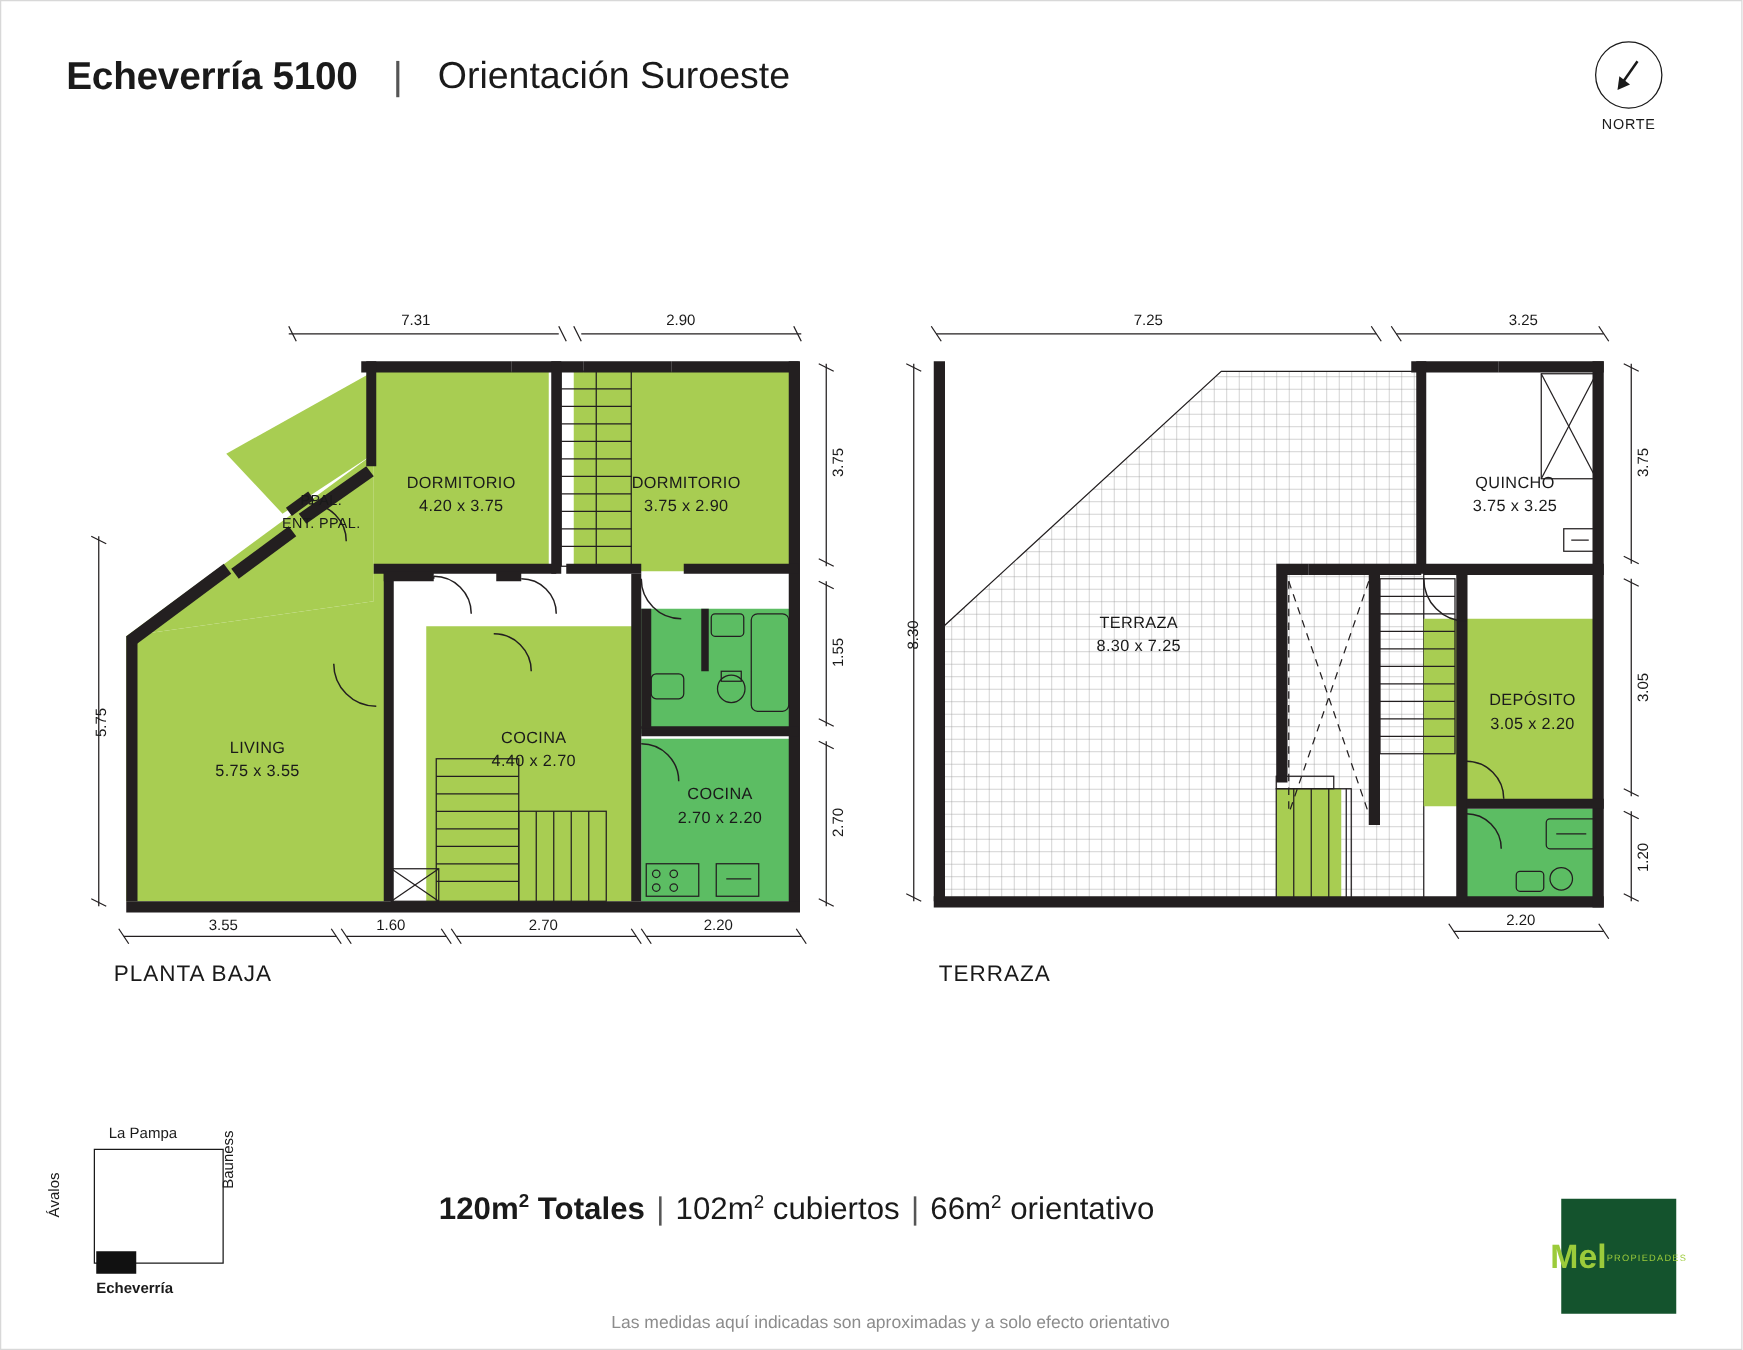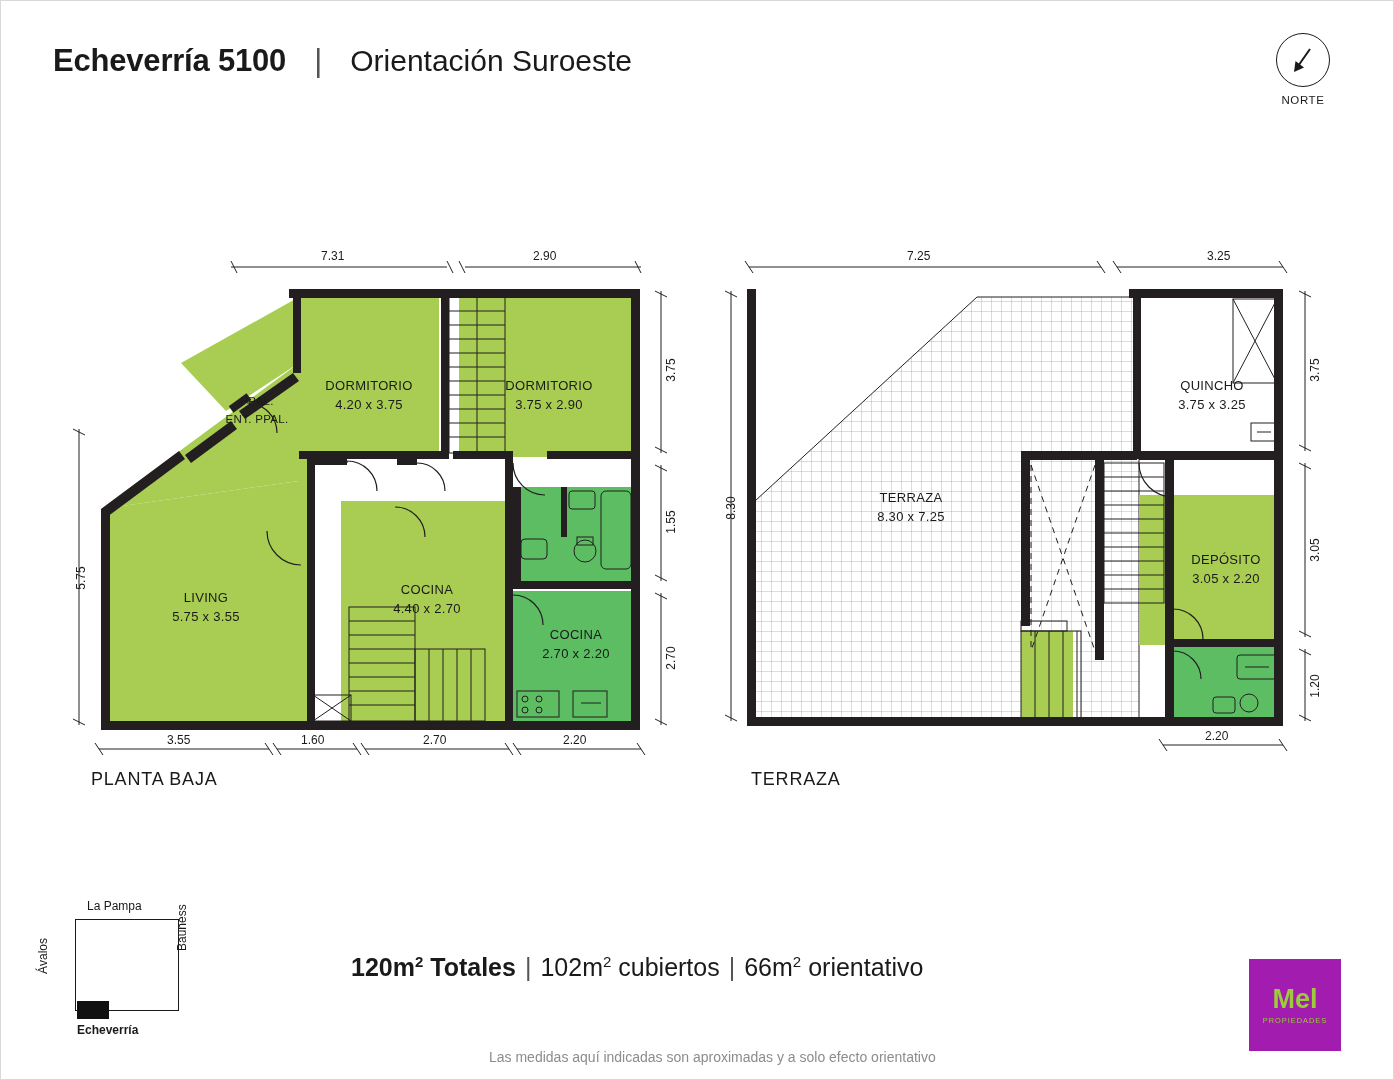--- a/index.html
+++ b/index.html
@@ -86,22 +86,22 @@
     position:absolute; left:-14px; top:58px; font-size:12px;
     transform:rotate(-90deg); transform-origin:center;
   }
   .loc-right {
     position:absolute; left:136px; top:60px; font-size:12px;
     transform:rotate(-90deg); transform-origin:left top; white-space:nowrap;
   }
   
   .logo {
     position:absolute; right:52px; bottom:28px;
-    width:92px; height:92px; background:#a21caf;
-    display:flex; flex-direction:column; align-items:center; justify-content:center;
+    width:92px; height:92px; background:#14532d;
+    display:flex; flex-direction:row; align-items:center; justify-content:center;
   }
   .logo-mel { color:#9ccb3b; font-size:27px; font-weight:bold; line-height:1; }
   .logo-sub { color:#9ccb3b; font-size:7.4px; letter-spacing:1px; margin-top:3px;text-align:right; }
   svg { display:block; }
 </style>
 </head>
 <body>
 
 <div class="sheet">
 

